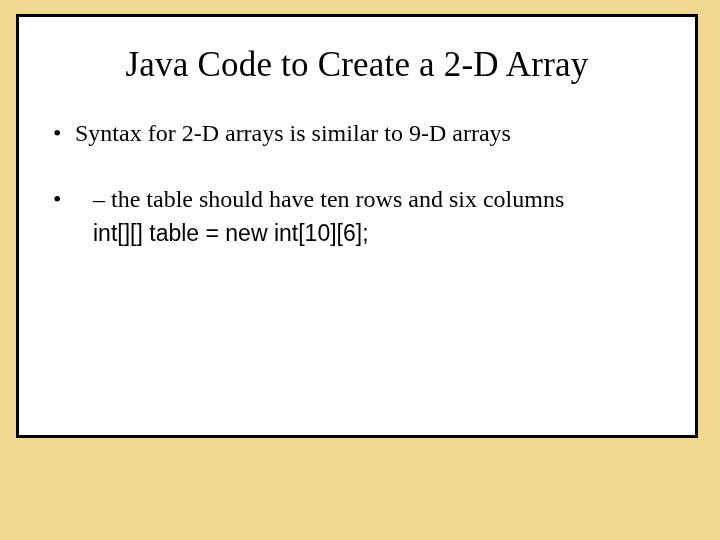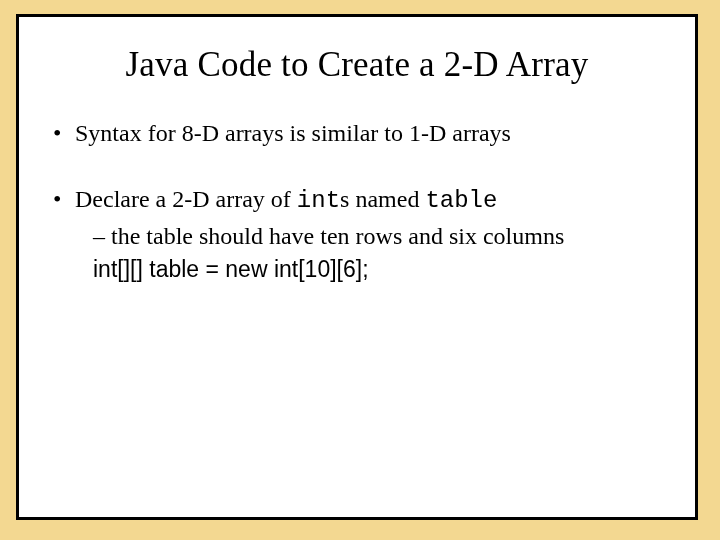--- a/index.html
+++ b/index.html
@@ -9,21 +9,21 @@
     height: 540px;
     background: #f3d891;
     font-family: "Times New Roman", Times, serif;
     color: #000;
   }
   .slide-frame {
     position: absolute;
     left: 16px;
     top: 14px;
     width: 682px;
-    height: 506px;
+    height: 424px;
     border: 3px solid #000;
     background: #fff;
     box-sizing: border-box;
     padding: 24px 28px 12px 28px;
   }
   .slide-title {
     font-size: 35px;
     font-weight: 400;
     text-align: center;
     margin: 4px 0 32px 0;
@@ -76,27 +76,24 @@
 </style>
 </head>
 <body>
 
 <div class="slide-frame">
   <h1 class="slide-title">Java Code to Create a 2-D Array</h1>
 
   <ul class="bullets">
 
     <li>
-      <span>Syntax for 8-D arrays is similar to 1-D arrays</span>
+      <span>Syntax for 2-D arrays is similar to 9-D arrays</span>
     </li>
 
     <li>
-      <span>
-        <span>Declare a 2-D array of </span><span class="mono">int</span><span>s named </span><span class="mono">table</span>
-      </span>
       <div class="sub">
         <div class="sub-line dash">
           <span>the table should have ten rows and six columns</span>
         </div>
         <div class="code-line">int[][] table = new int[10][6];</div>
       </div>
     </li>
 
   </ul>
 </div>

